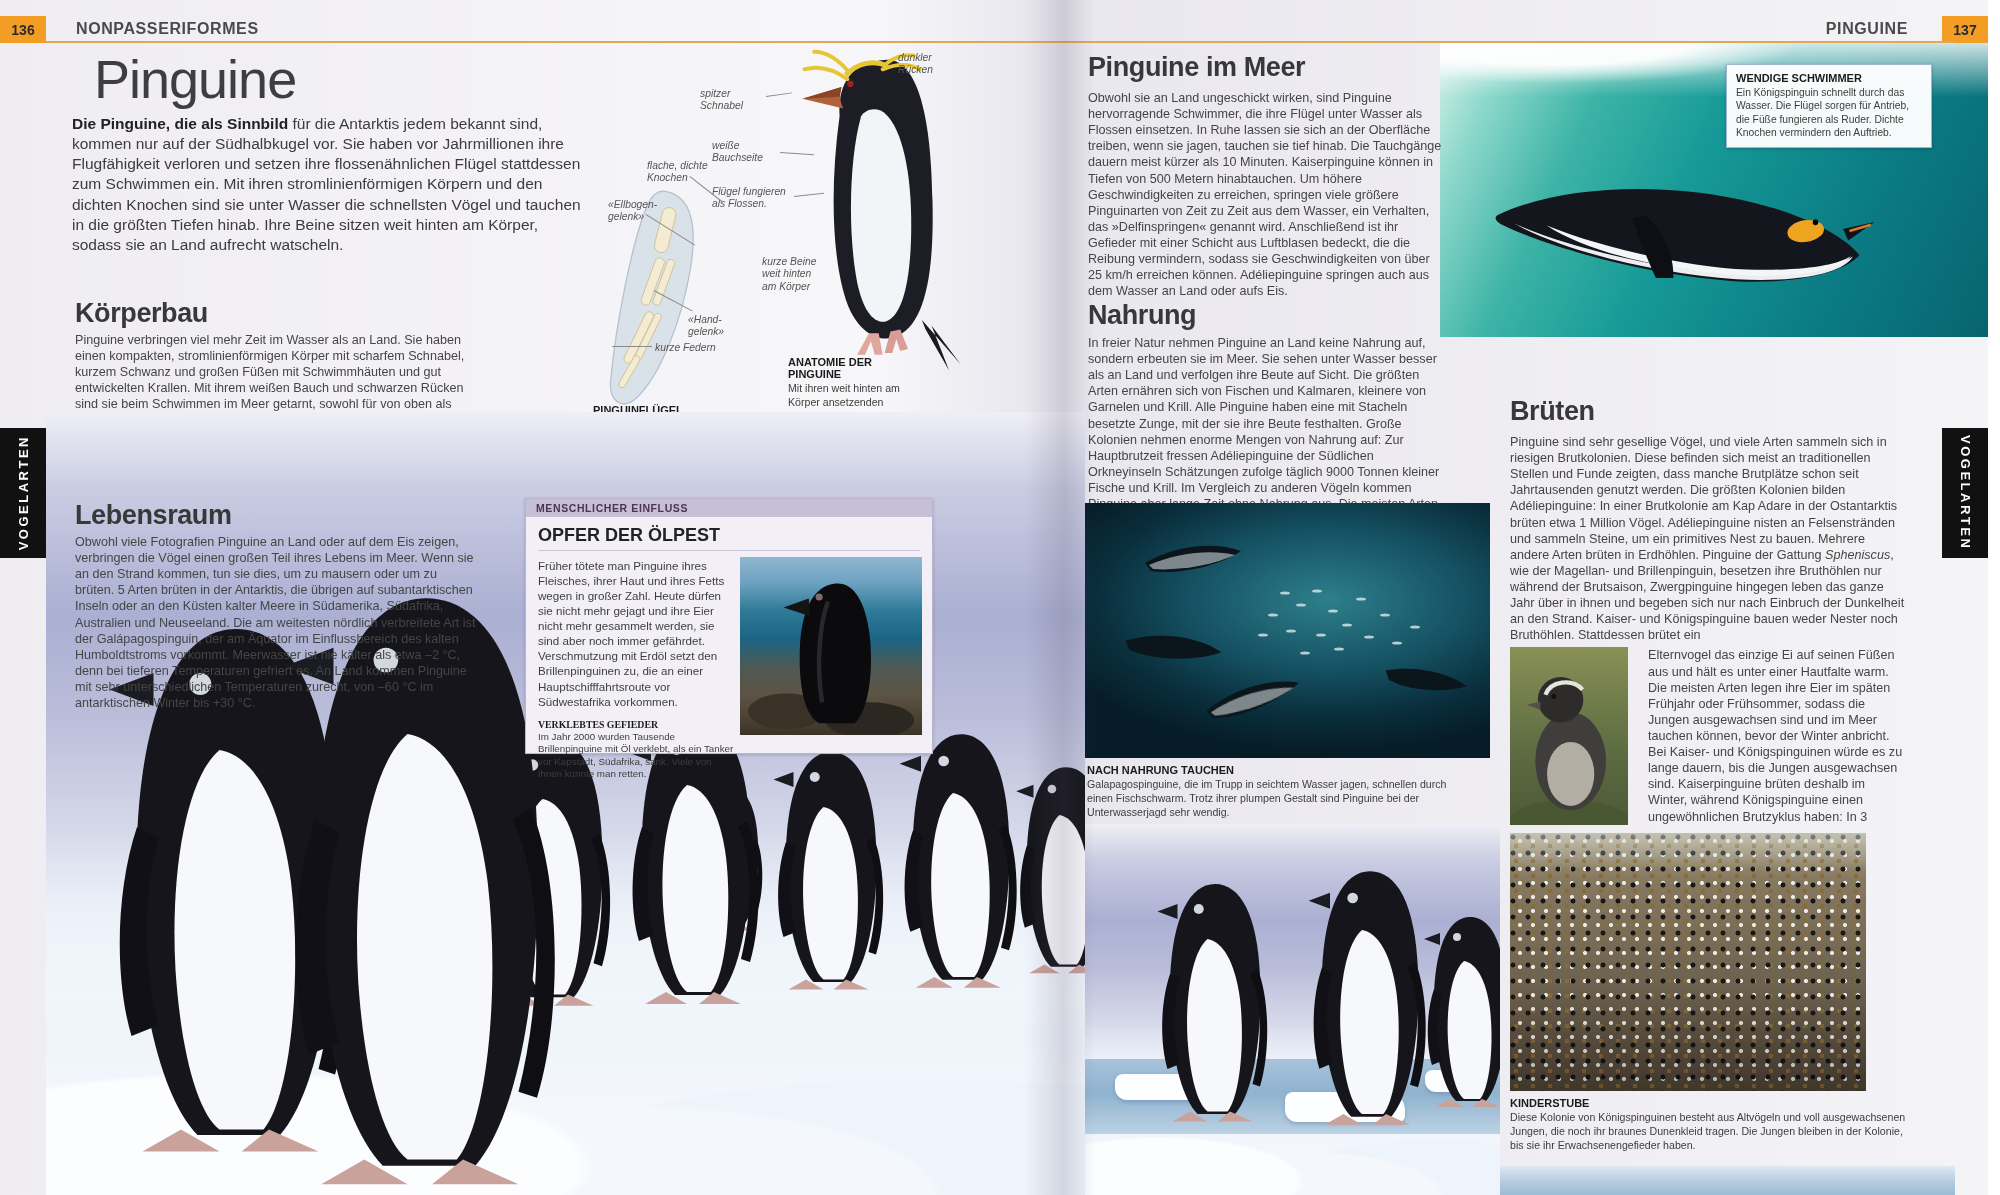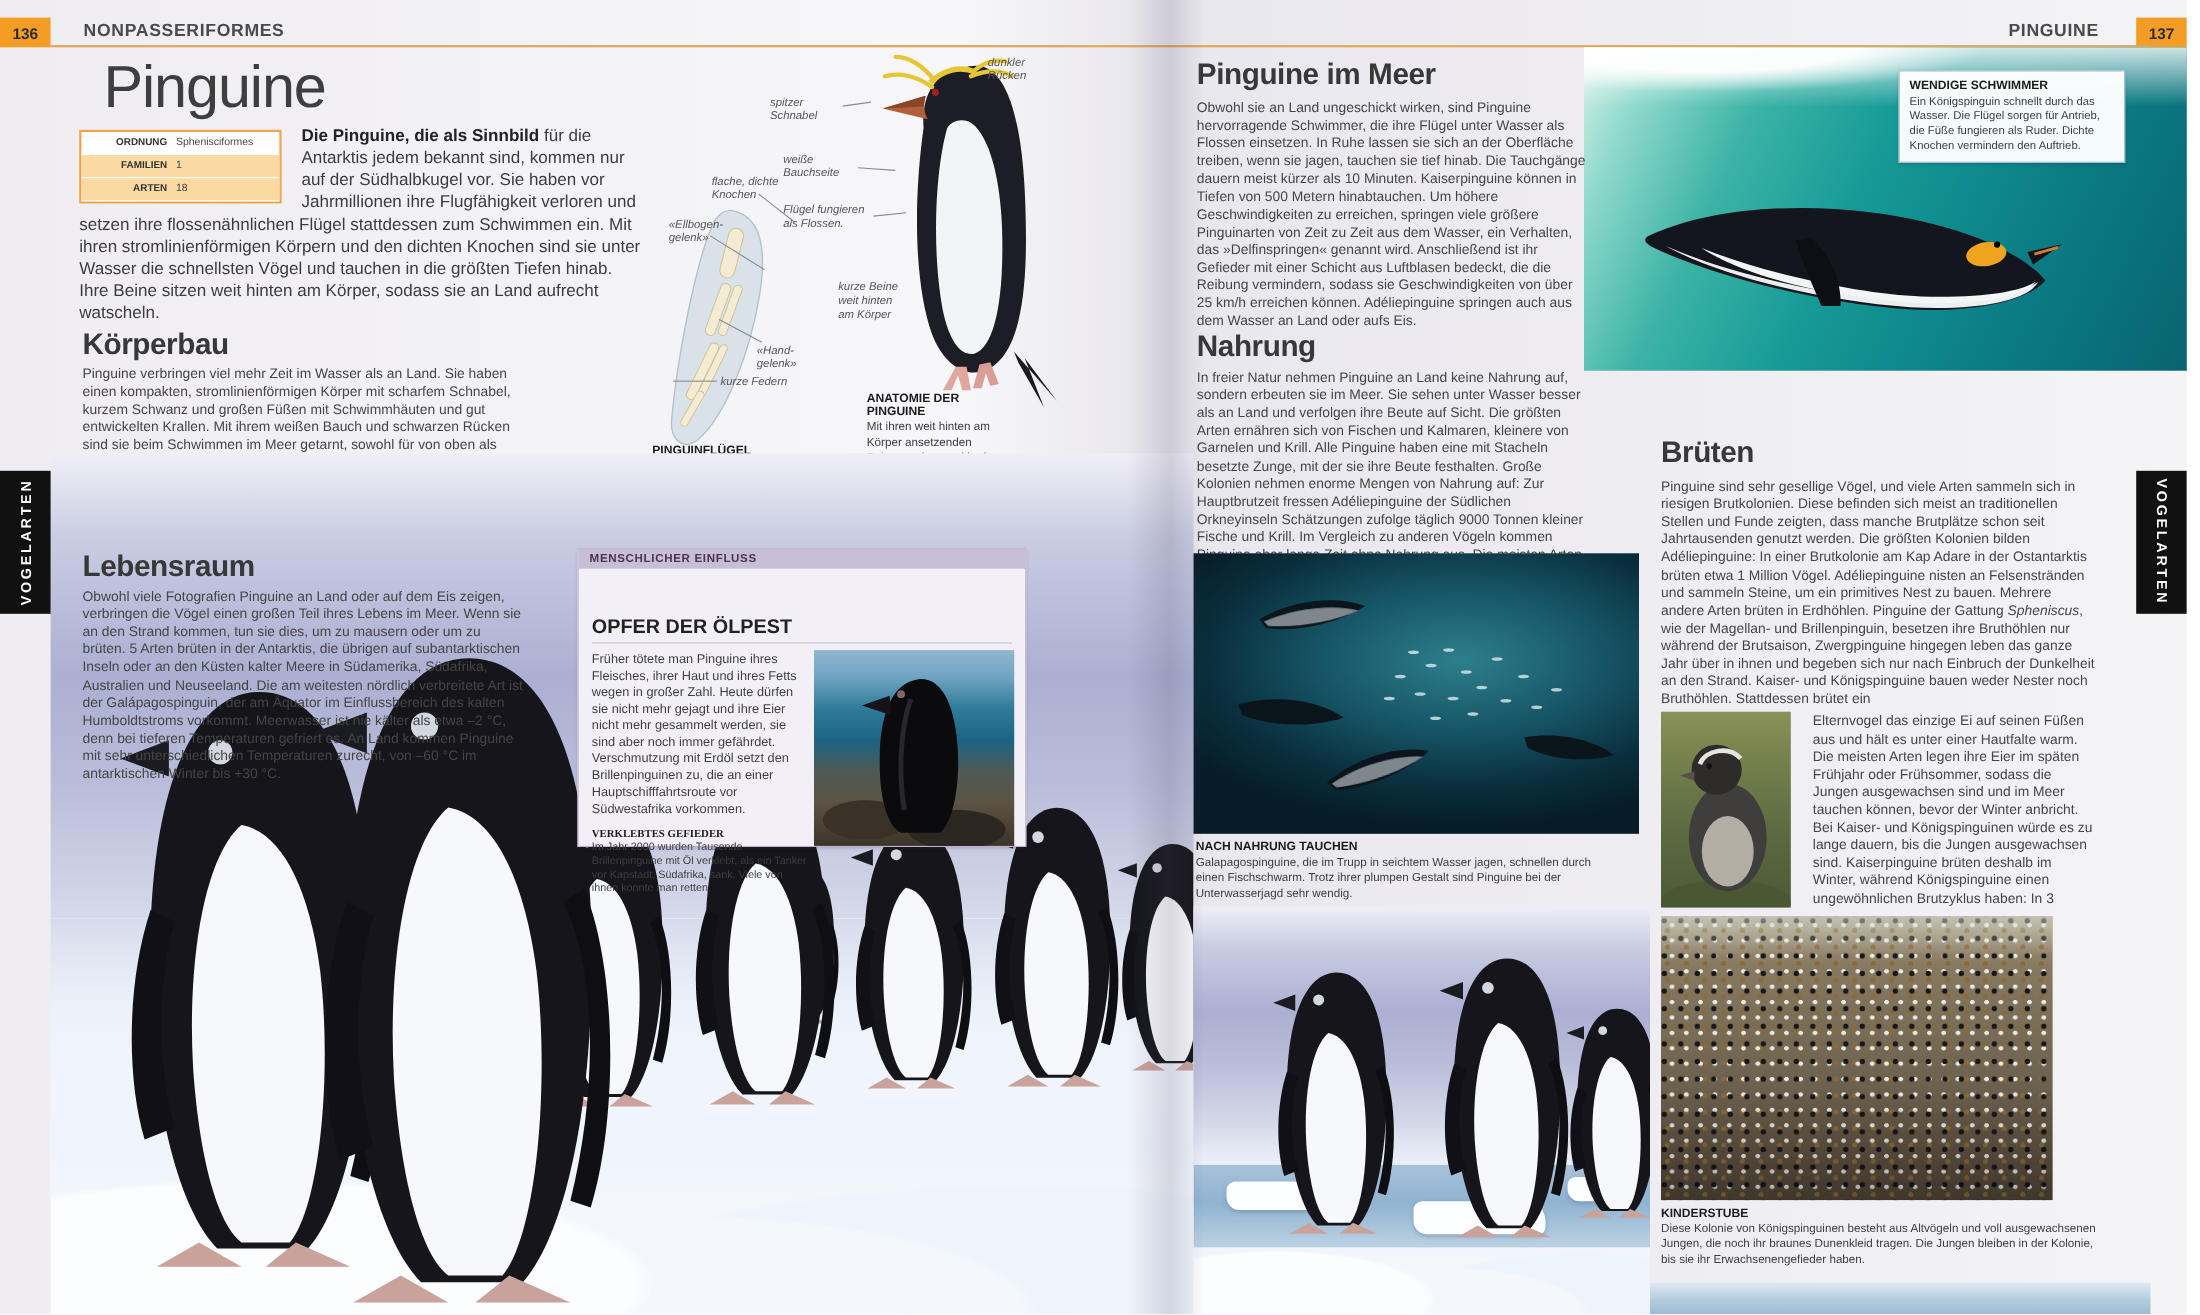--- a/index.html
+++ b/index.html
@@ -32,21 +32,21 @@
   .leftcol{width:394px;}
   
   .cap-t{font-size:11px;font-weight:bold;color:#1b1b1b;margin:0 0 2px 0;}
   .cap-x{font-size:10.6px;line-height:1.3;color:#3d3d3d;margin:0;}
   .lbl{position:absolute;font-size:10.3px;font-style:italic;color:#555;line-height:1.2;}
   .ldr{position:absolute;height:1px;background:#8a8a8a;transform-origin:0 0;}
   
   .inf-box{width:406px;background:#F2F0F6;border:1px solid #BDB3CE;box-shadow:0 1px 3px rgba(60,50,90,.25);}
   .inf-band{height:18px;background:#C7BFD6;color:#4d3352;font-size:10.5px;font-weight:bold;
     letter-spacing:.6px;display:flex;align-items:center;padding-left:10px;}
-  .inf-inner{position:relative;padding:8px 12px 10px 12px;height:200px;margin-top:34px;}
+  .inf-inner{position:relative;padding:8px 12px 28px 12px;height:200px;}
   .inf-title{font-size:18px;font-weight:bold;color:#222;margin:0 0 4px 0;}
   .inf-rule{height:1px;background:#c9c2d8;margin-bottom:7px;}
   .inf-text{width:196px;font-size:11.6px;line-height:1.3;color:#3e3e3e;margin:0;}
   .inf-sub-t{font-size:9.8px;font-weight:bold;color:#1c1c1c;margin:10px 0 1px 0;font-family:Liberation Serif, serif;}
   .inf-sub-x{width:196px;font-size:9.8px;line-height:1.28;color:#3e3e3e;margin:0;}
   .inf-photo{position:absolute;right:10px;top:40px;width:182px;height:178px;overflow:hidden;
     background:linear-gradient(180deg,#8fb6cf 0%,#6fa3c2 14%,#2f7b98 30%,#1c6484 46%,#4e5a54 62%,#5d5344 78%,#3c3427 100%);}
   
   .wbox{background:rgba(255,255,255,.96);border:1px solid #9fb6cf;padding:7px 9px;box-shadow:0 1px 3px rgba(30,40,80,.3);}
   .wbox .cap-x{font-size:10.3px;}
@@ -116,34 +116,20 @@
     </svg>
   </div>
 
   <div class="abs wbox" style="left:1726px;top:64px;width:186px;">
     <p class="cap-t">WENDIGE SCHWIMMER</p>
     <p class="cap-x">Ein Königspinguin schnellt durch das Wasser. Die Flügel sorgen für Antrieb, die Füße fungieren als Ruder. Dichte Knochen vermindern den Auftrieb.</p>
   </div>
 
   <div class="abs big-title" style="left:94px;top:48px;">Pinguine</div>
   <div class="abs intro" style="left:72px;top:114px;width:512px;">
-    <div class="classbox">
-      <div class="row">
-        <span class="lab">ORDNUNG</span>
-        <span class="val">Sphenisciformes</span>
-      </div>
-      <div class="row">
-        <span class="lab">FAMILIEN</span>
-        <span class="val">1</span>
-      </div>
-      <div class="row">
-        <span class="lab">ARTEN</span>
-        <span class="val">18</span>
-      </div>
-    </div>
     <b>Die Pinguine, die als Sinnbild</b><span> für die Antarktis jedem bekannt sind, kommen nur auf der Südhalbkugel vor. Sie haben vor Jahrmillionen ihre Flugfähigkeit verloren und setzen ihre flossenähnlichen Flügel stattdessen zum Schwimmen ein. Mit ihren stromlinienförmigen Körpern und den dichten Knochen sind sie unter Wasser die schnellsten Vögel und tauchen in die größten Tiefen hinab. Ihre Beine sitzen weit hinten am Körper, sodass sie an Land aufrecht watscheln.</span>
   </div>
 
   <svg class="abs" style="left:585px;top:175px;" width="145" height="250" viewBox="0 0 170 270">
     <path d="M96 8 C124 14 132 44 124 96 C114 158 88 226 58 252 C42 264 28 252 30 230 C36 164 56 62 74 22 C80 10 88 6 96 8 Z" fill="#d3dde6" fill-opacity=".85" stroke="#b4c2ce" stroke-width="1.5"></path>
     <rect x="86" y="26" width="16" height="54" rx="8" transform="rotate(14 94 53)" fill="#f3ecd2" stroke="#cfc096"></rect>
     <rect x="74" y="84" width="11" height="58" rx="5" transform="rotate(20 79 113)" fill="#f3ecd2" stroke="#cfc096"></rect>
     <rect x="88" y="86" width="9" height="56" rx="4" transform="rotate(20 92 114)" fill="#f3ecd2" stroke="#cfc096"></rect>
     <rect x="58" y="146" width="10" height="66" rx="5" transform="rotate(26 63 179)" fill="#f3ecd2" stroke="#cfc096"></rect>
     <rect x="70" y="148" width="8" height="60" rx="4" transform="rotate(26 74 178)" fill="#f3ecd2" stroke="#cfc096"></rect>

